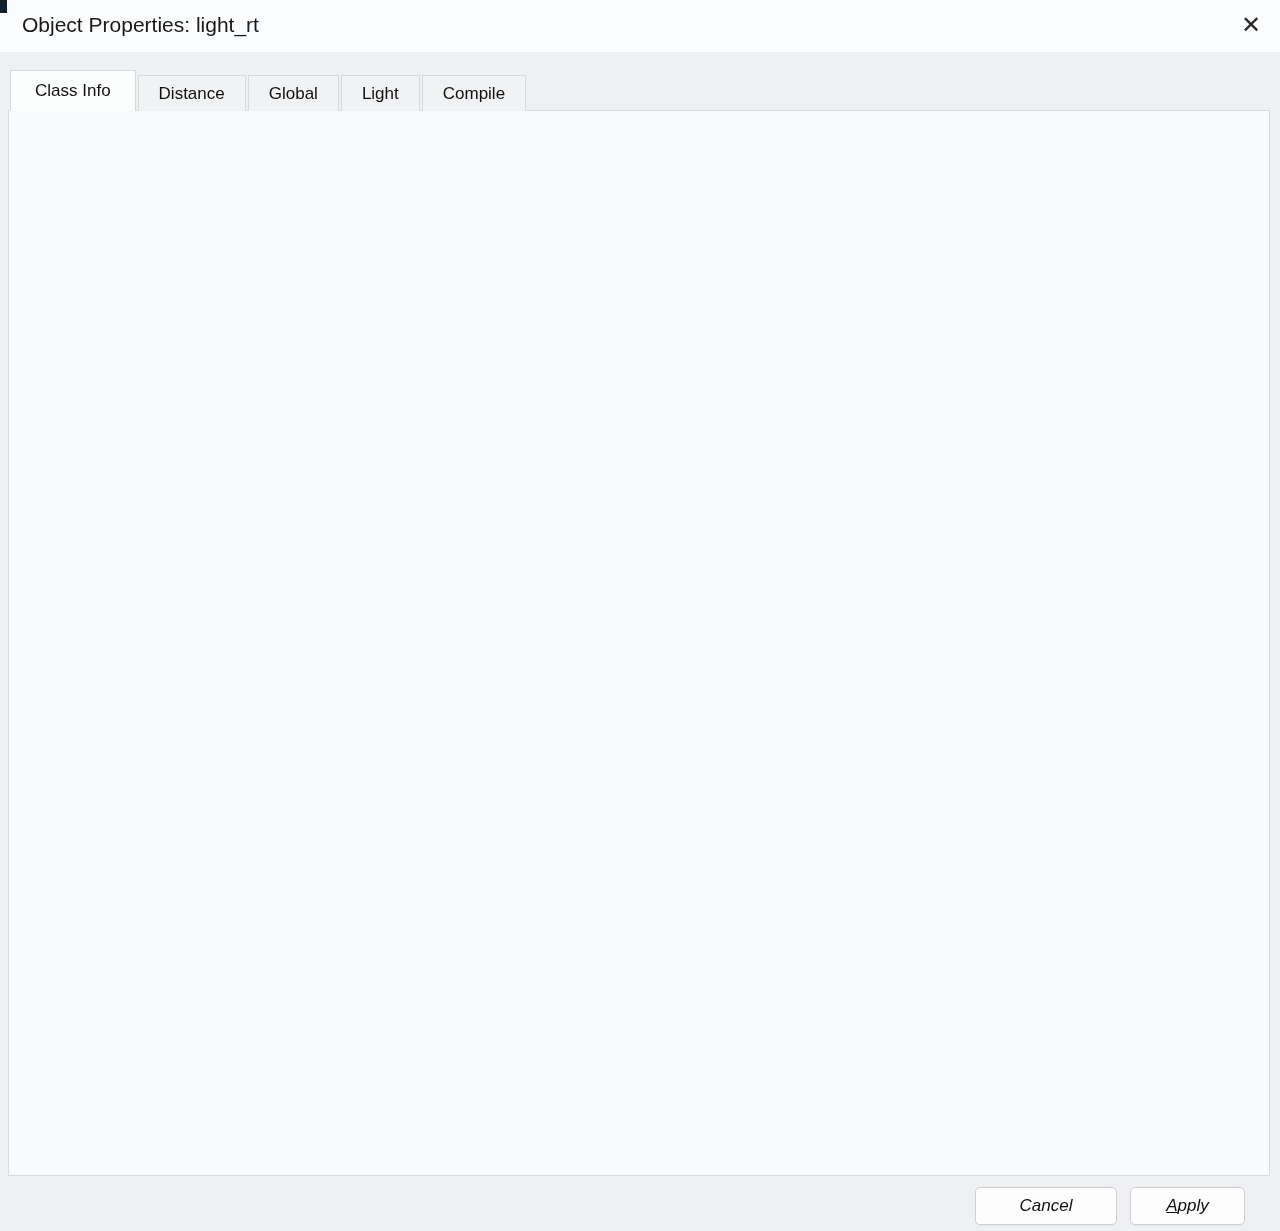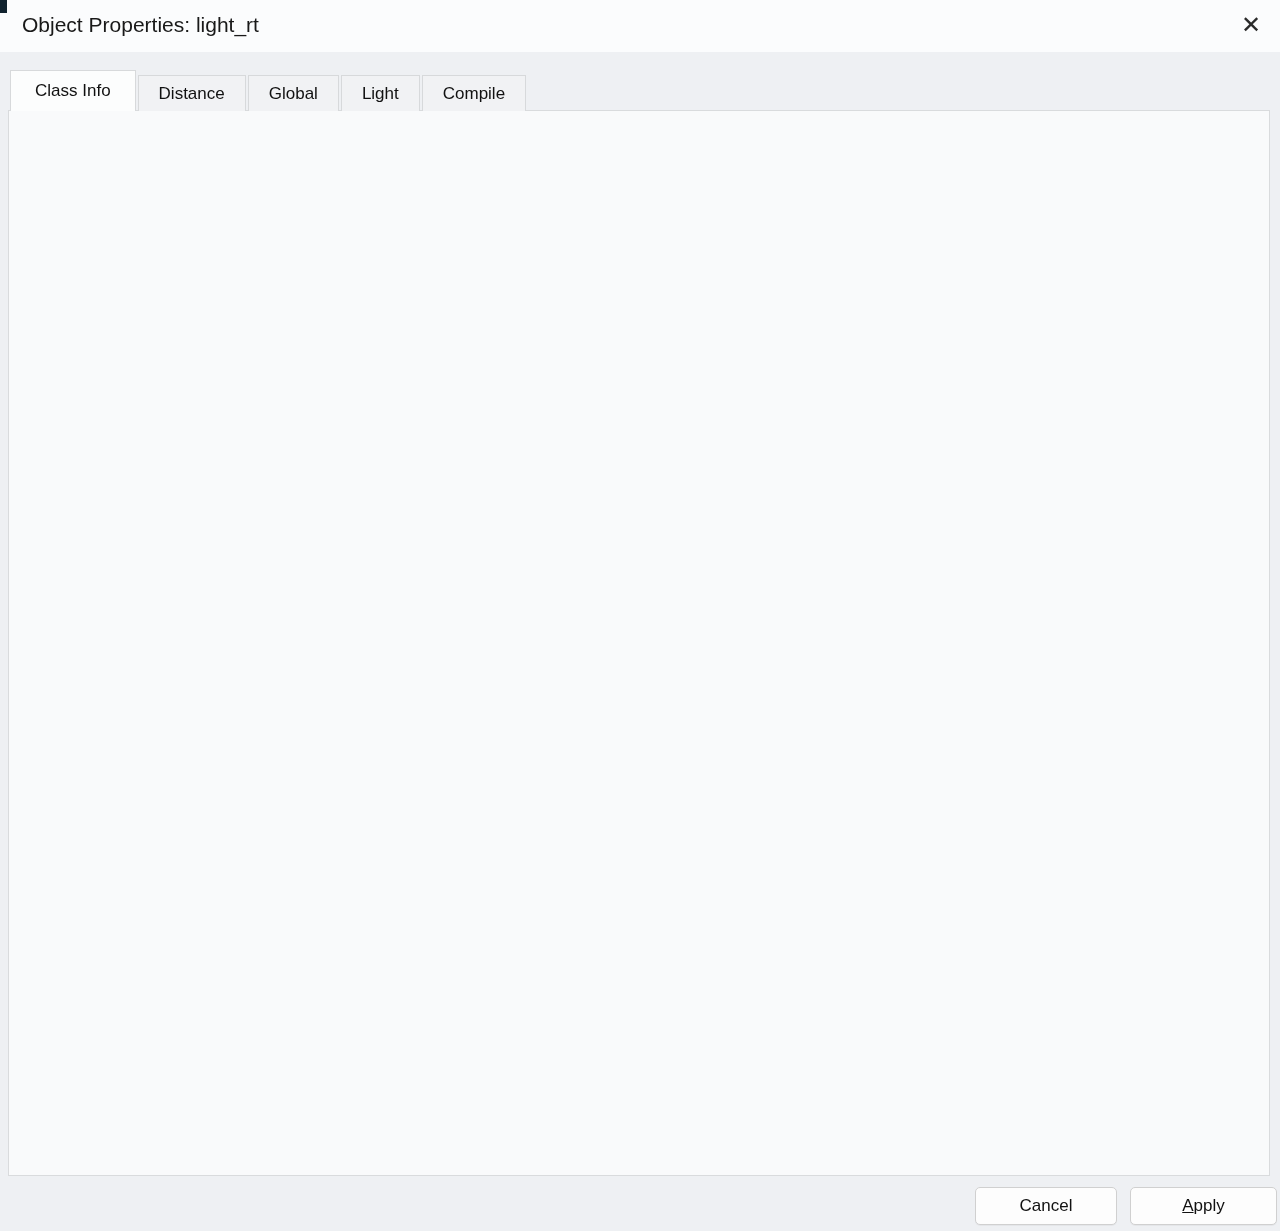--- a/index.html
+++ b/index.html
@@ -52,21 +52,21 @@
     font-size:17px; display:flex; align-items:center; padding:0 12px; cursor:pointer;
   }
   .combo .chev {
     position:absolute; right:14px; top:50%; width:9px; height:9px;
     border-right:2px solid #444; border-bottom:2px solid #444;
     transform:translateY(-70%) rotate(45deg);
   }
   .btn {
     position:absolute; background:#fdfdfd; border:1px solid #d0d0d0; border-radius:5px;
     font-size:17px; color:#111; display:flex; align-items:center; justify-content:center;
-    cursor:pointer; box-shadow:0 1px 0 rgba(0,0,0,0.04);
+    cursor:pointer; box-shadow:0 1px 0 rgba(0,0,0,0.04);font-style:italic;
   }
   .btn.disabled { color:#b4b4b4; border-color:#e3e3e3; background:#fbfbfb; cursor:default; }
   .btn.accent {
     border:2px solid #2470b3; background:#e1eefa;
   }
   
   .ptable {
     position:absolute; left:40px; top:264px; width:728px; height:883px;
     background:#fff; border:1px solid #7e8083; overflow:hidden;
   }
@@ -299,15 +299,15 @@
         <div class="c2">0</div>
       </div>
       <div class="trow">
         <div class="c1"></div>
         <div class="c2"></div>
       </div>
     </div>
 </div>
 
 <div class="btn" style="left:975px; top:1187px; width:142px; height:38px;">Cancel</div>
-<div class="btn" style="left:1130px; top:1187px; width:147px; height:38px;">
+<div class="btn" style="left:1130px; top:1187px; width:115px; height:38px;">
     <span><span></span><u>A</u><span>pply</span></span>
   </div>
 
 </body></html>

